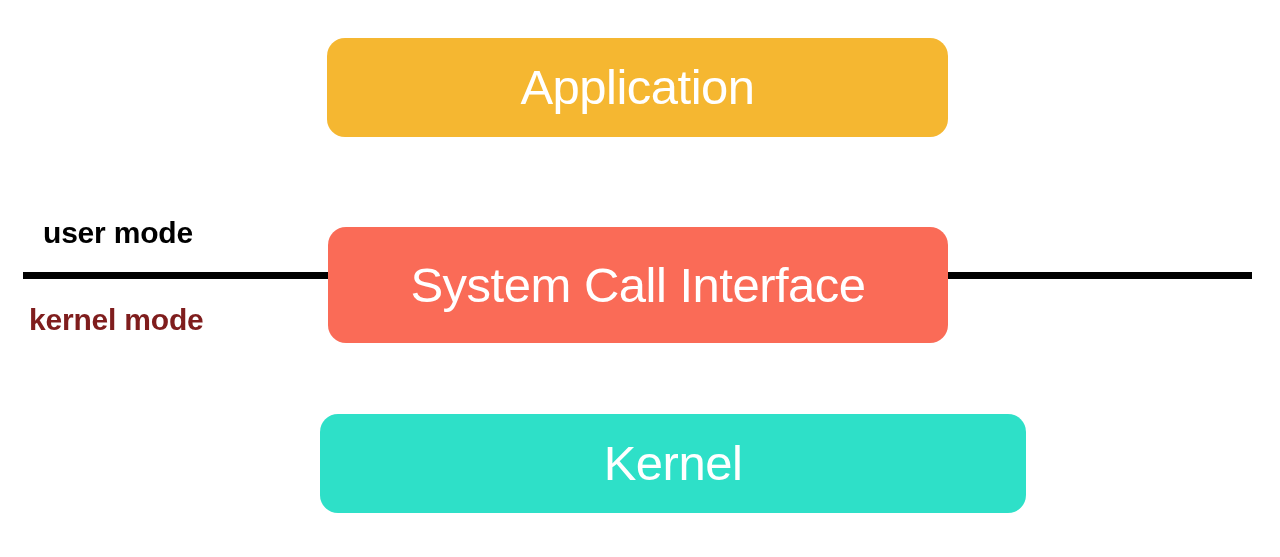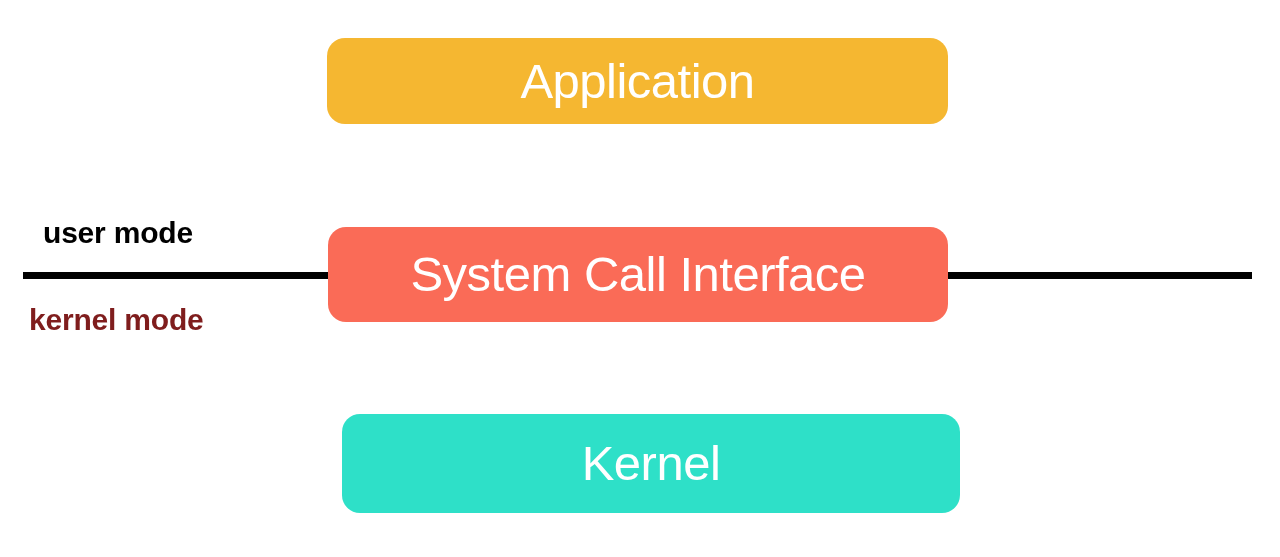--- a/index.html
+++ b/index.html
@@ -70,32 +70,32 @@
     line-height: 1;
     color: #ffffff;
     white-space: nowrap;
     letter-spacing: -0.5px;
   }
 
   .layer-box.application {
     left: 327px;
     top: 38px;
     width: 621px;
-    height: 86px;
+    height: 99px;
   }
   .layer-box.syscall {
     left: 328px;
     top: 227px;
     width: 620px;
-    height: 95px;
+    height: 116px;
   }
   .layer-box.kernel {
-    left: 342px;
+    left: 320px;
     top: 414px;
-    width: 618px;
+    width: 706px;
     height: 99px;
   }
 </style>
 </head>
 <body>
 
 <div id="canvas" style="background: rgb(255, 255, 255);">
 
   <div class="mode-divider" style="background: rgb(0, 0, 0); height: 7px;"></div>
 

